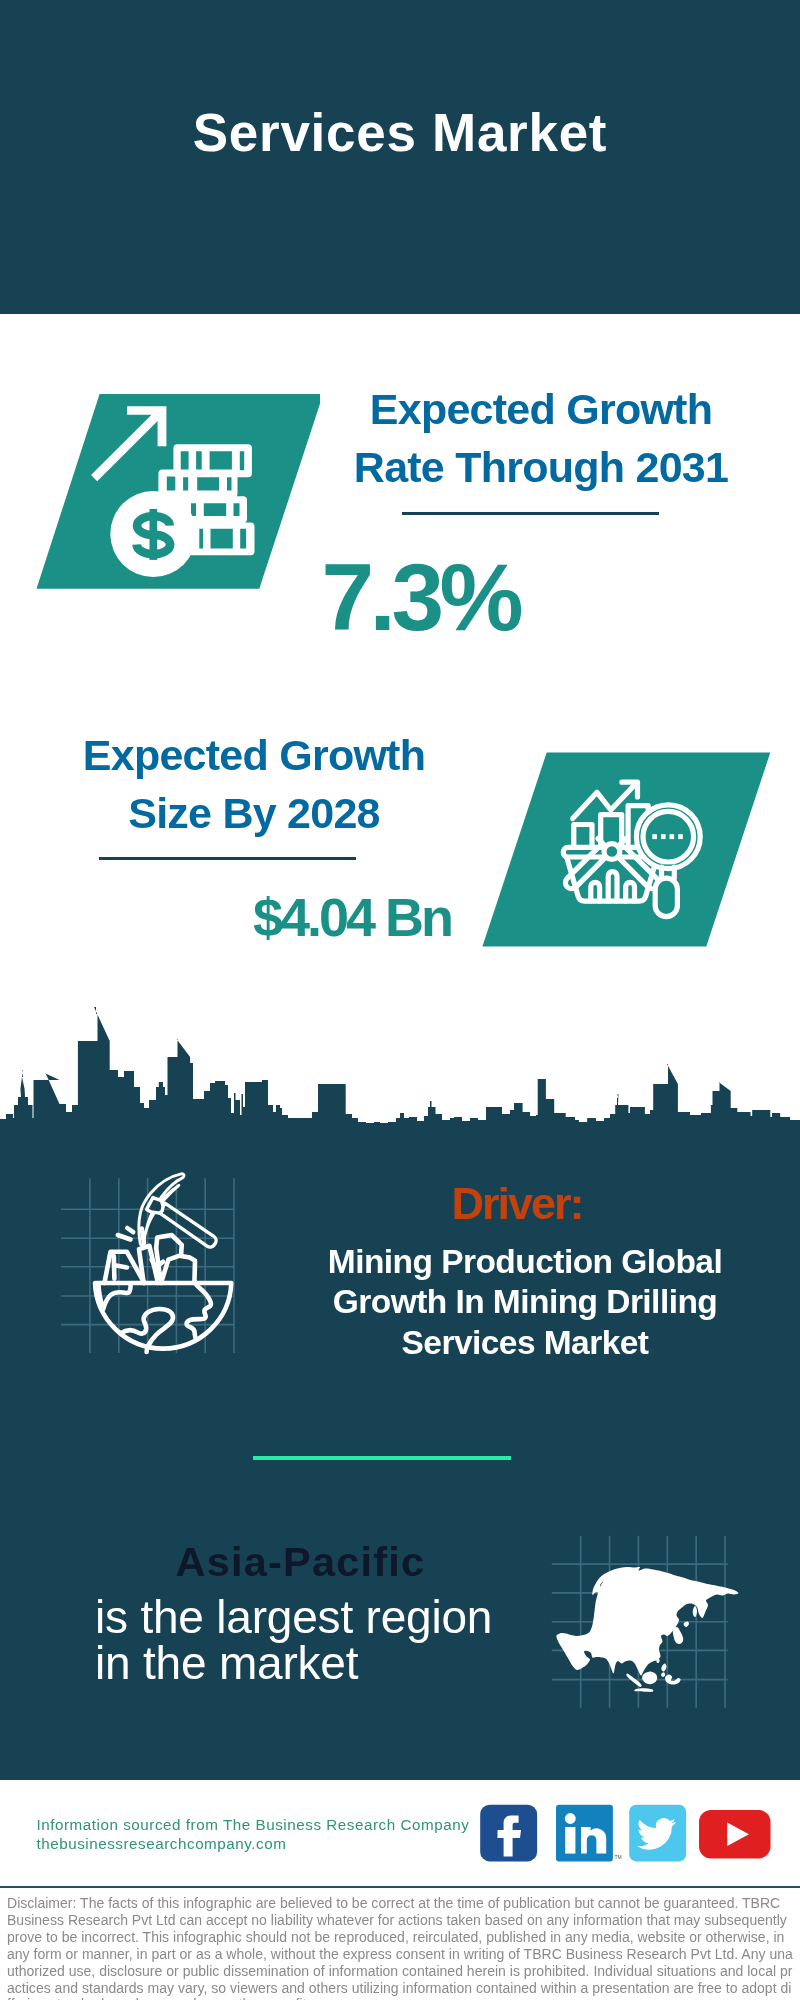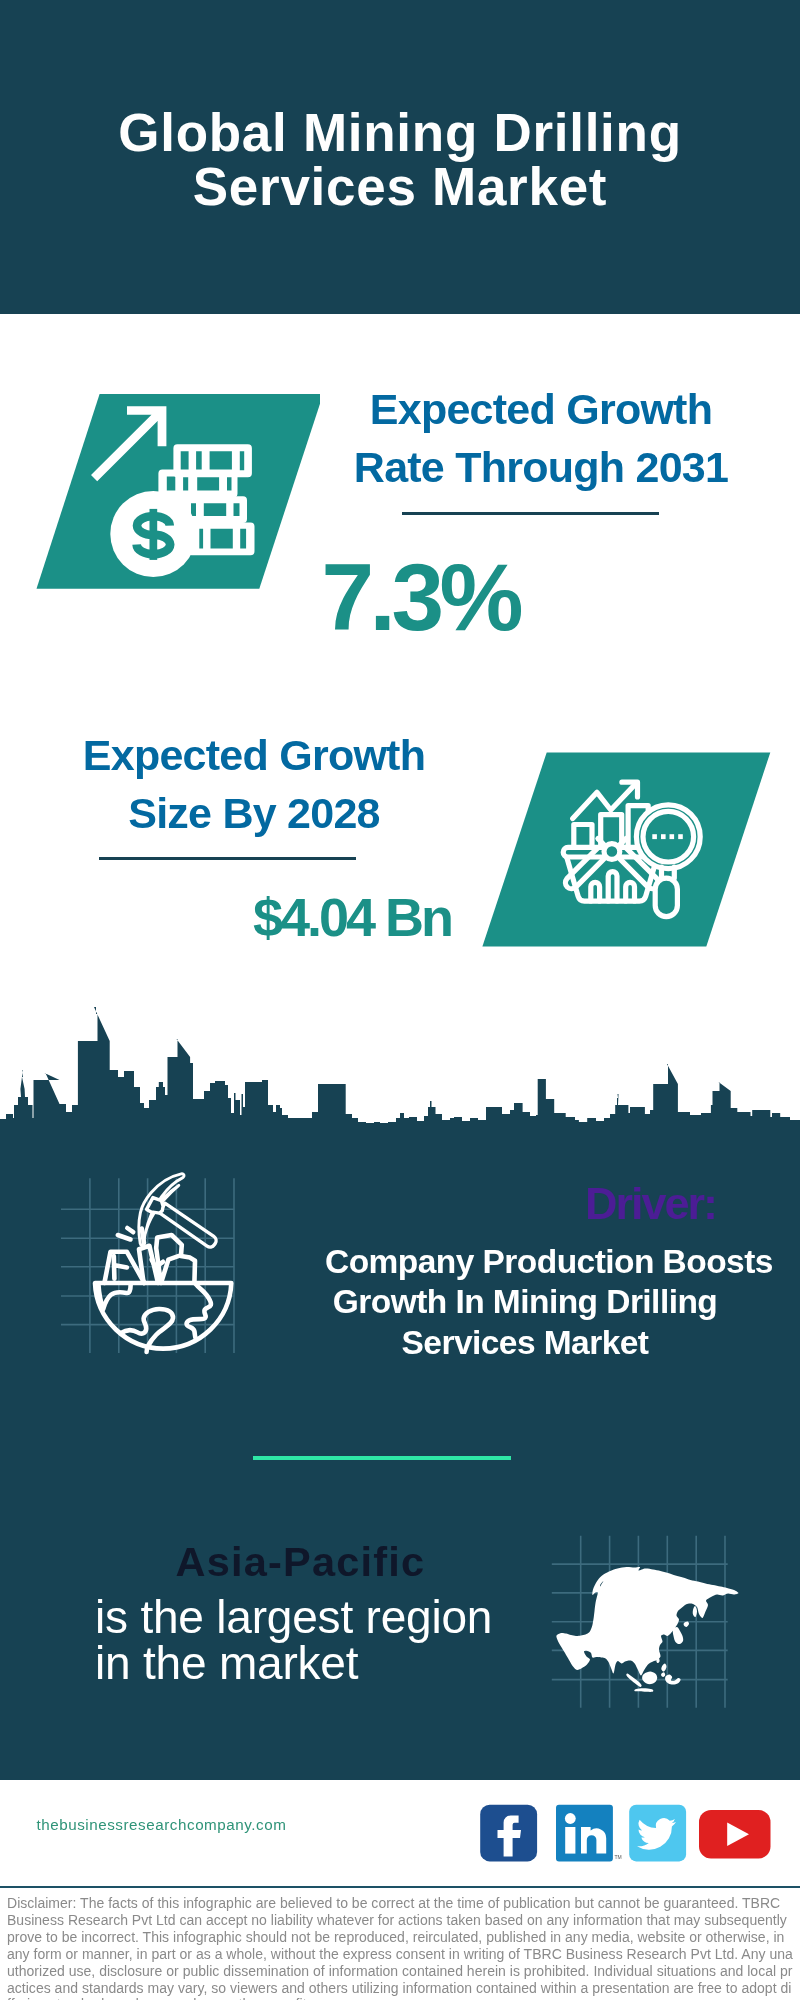--- a/index.html
+++ b/index.html
@@ -34,22 +34,22 @@
   #tile1{position:absolute;left:20px;top:380px;}
   #tile2{position:absolute;left:470px;top:740px;}
   #driver-icon{position:absolute;left:55px;top:1170px;}
   #region-icon{position:absolute;left:540px;top:1520px;}
 
   
   .darkband{position:absolute;left:0;top:1123px;width:800px;height:657px;background:#174253;}
   .skyline{position:absolute;left:0;top:1005px;width:800px;height:135px;display:block;}
 
   
-  #driver-label{position:absolute;left:316px;top:1181px;width:400px;text-align:right;
-    color:#4c1d95;font-weight:bold;font-size:45px;line-height:45px;letter-spacing:-2.0px;text-indent:2px;}
+  #driver-label{position:absolute;left:316px;top:1181px;width:400px;text-align:center;
+    color:#c2410c;font-weight:bold;font-size:45px;line-height:45px;letter-spacing:-2.0px;text-indent:2px;}
   #driver-text{position:absolute;left:325px;top:1242px;width:400px;text-align:center;
     color:#ffffff;font-weight:bold;font-size:33.5px;line-height:40.4px;letter-spacing:-0.55px;
     white-space:nowrap;}
 
   
   #region-rule{position:absolute;left:253px;top:1456px;width:258px;height:4px;background:#2fe7a6;}
   #region-name{position:absolute;left:101px;top:1541px;width:400px;text-align:center;
     color:#0f172a;font-weight:bold;font-size:41.5px;line-height:41px;letter-spacing:1.2px;text-indent:-1.2px;}
   #region-text{position:absolute;left:95px;top:1594px;width:400px;
     color:#ffffff;font-weight:normal;font-size:46px;line-height:46px;letter-spacing:-0.2px;}
@@ -64,21 +64,20 @@
     font-size:14px;line-height:16.9px;text-align:left;letter-spacing:0.02px;
     word-break:break-all;}
 </style>
 </head>
 <body>
 
 <div class="page">
 
   <div class="header">
     <div class="header-title">
-      <div>Global Mining Drilling</div>
       <div>Services Market</div>
     </div>
   </div>
 
   <div id="stat1-text" class="stat-title">
     <div>Expected Growth</div>
     <div>Rate Through 2031</div>
   </div>
   <div id="stat1-rule" class="stat-rule"></div>
   <div id="stat1-value" class="stat-value">7.3%</div>
@@ -213,21 +212,21 @@
            C204.2,1314.2 206.2,1315.0 205.6,1317.2
            C204.8,1320.0 200.2,1318.6 193.0,1319.4
            C187.0,1320.0 185.8,1323.6 187.2,1325.4
            C189.0,1327.6 193.6,1327.2 194.4,1331.2
            C195.0,1334.2 194.6,1336.8 196.0,1338.8"></path>
     </g>
   </svg>
 
   <div id="driver-label">Driver:</div>
   <div id="driver-text">
-    <div>Company Production Boosts</div>
+    <div>Mining Production Global</div>
     <div>Growth In Mining Drilling</div>
     <div>Services Market</div>
   </div>
 
   <svg id="region-icon" width="200" height="190" viewBox="535 1515 200 190">
     <g stroke="#3d6b7e" stroke-width="1.6">
       <path d="M575.7,1530.7 V1702.7 M604.6,1530.7 V1702.7 M633.4,1530.7 V1702.7
                M662.3,1530.7 V1702.7 M691.2,1530.7 V1702.7 M720.0,1530.7 V1702.7"></path>
       <path d="M546.8,1559.1 H722.7 M546.8,1587.9 H722.7 M546.8,1616.8 H722.7
                M546.8,1645.4 H722.7 M546.8,1674.6 H722.7"></path>
@@ -239,20 +238,21 @@
 
   <div id="region-rule"></div>
   <div id="region-name">Asia-Pacific</div>
   <div id="region-text">
     <div>is the largest region</div>
     <div>in the market</div>
   </div>
 
   <div class="footer"></div>
   <div id="source-lines">
+    <div>Information sourced from The Business Research Company</div>
     <div>thebusinessresearchcompany.com</div>
   </div>
   <svg id="social-icons" width="300" height="70" viewBox="478 1800 300 70">
 
     <g>
       <rect x="480.2" y="1804.7" width="56.9" height="56.7" rx="9.5" fill="#1d4e8f"></rect>
       <path fill="#ffffff" d="M518.6,1815.4 h-8.0 a7.0,7.0 0 0 0 -7.0,7.0 v7.6 h-6.1 v8.0 h6.1 v18.6 h9.0
                               v-18.6 h7.4 l1.0,-8.0 h-8.4 v-5.2 a2.0,2.0 0 0 1 2.0,-2.0 h4.0 z"></path>
     </g>
 

